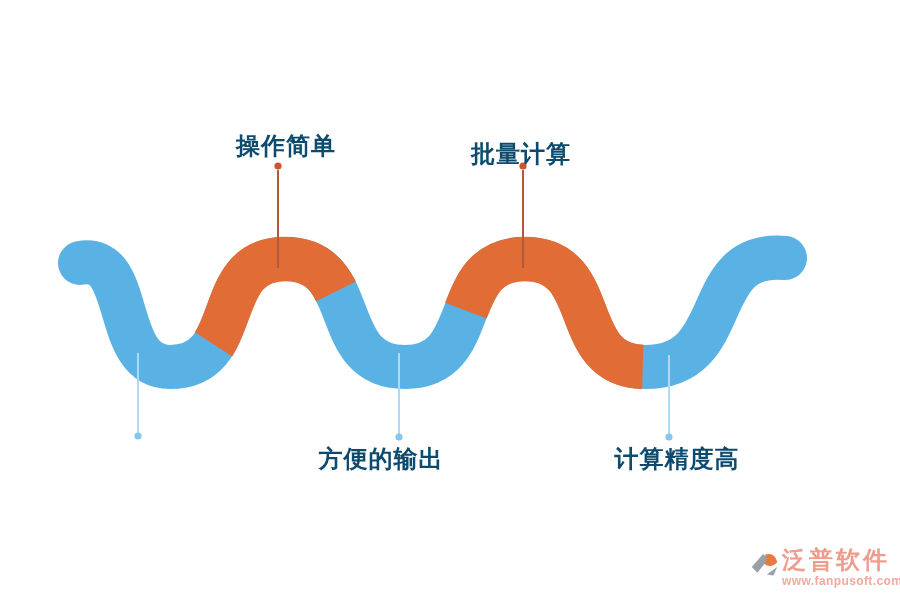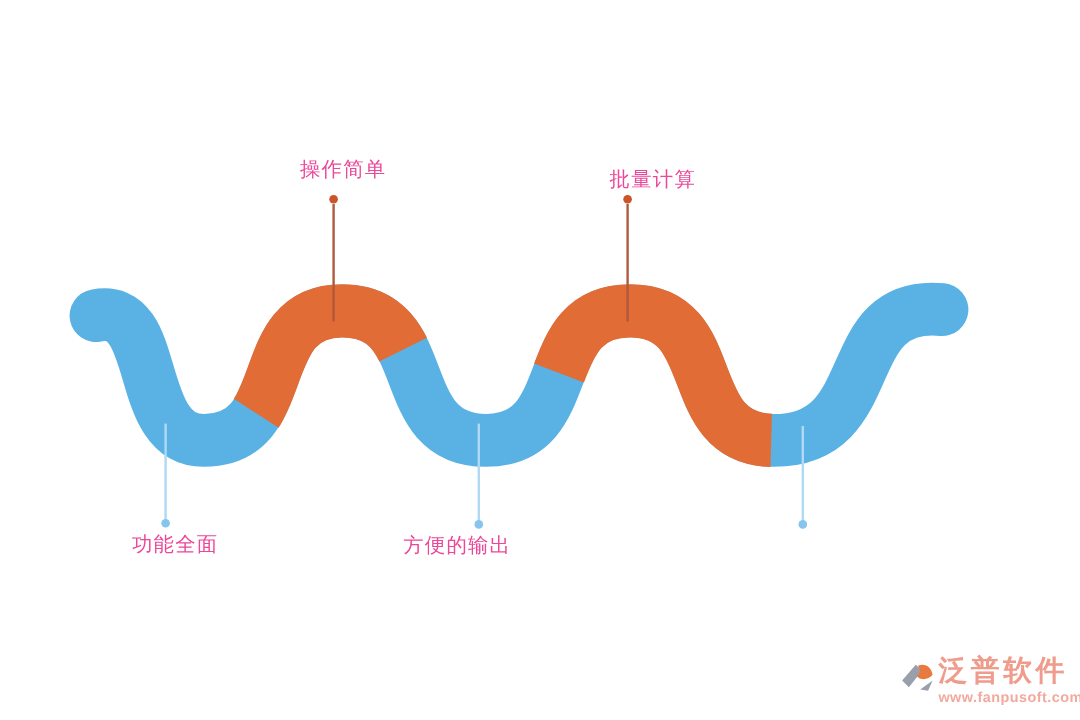--- a/index.html
+++ b/index.html
@@ -16,28 +16,28 @@
     font-family: "Liberation Sans", "DejaVu Sans", sans-serif;
   }
   #wave-svg {
     position: absolute;
     left: 0;
     top: 0;
   }
   .callout-label {
     position: absolute;
     transform: translateX(-50%);
-    font-size: 17px;
-    font-weight: normal;
-    color: #ec4899;
+    font-size: 24px;
+    font-weight: bold;
+    color: #0c4a6e;
     letter-spacing: 1px;
     white-space: nowrap;
   }
   .lbl-1 { left: 286px; top: 130px; }
-  .lbl-2 { left: 544px; top: 138px; text-align: center; }
+  .lbl-2 { left: 521px; top: 138px; text-align: center; }
   .lbl-3 { left: 146px; top: 442px; }
   .lbl-4 { left: 381px; top: 443px; }
   .lbl-5 { left: 677px; top: 443px; }
 
   #watermark {
     position: absolute;
     left: 748px;
     top: 548px;
     display: flex;
     flex-direction: row;
@@ -100,22 +100,22 @@
 
     <circle cx="278" cy="166" r="3.6" fill="#CB5428"></circle>
     <circle cx="523" cy="166" r="3.6" fill="#CB5428"></circle>
     <circle cx="138" cy="436" r="3.6" fill="#86C6ED"></circle>
     <circle cx="399" cy="437" r="3.6" fill="#86C6ED"></circle>
     <circle cx="669" cy="437" r="3.6" fill="#86C6ED"></circle>
   </svg>
 
   <div class="callout-label lbl-1">操作简单</div>
   <div class="callout-label lbl-2">批量计算</div>
-  <div class="callout-label lbl-3">功能全面</div>
   <div class="callout-label lbl-4">方便的输出</div>
+  <div class="callout-label lbl-5">计算精度高</div>
 
   <div id="watermark">
     <svg class="logo" width="32" height="36" viewBox="0 0 34 36">
       <path d="M4 17 L16 3 L22 8 L10 23 Z" fill="#9AA0AB"></path>
       <path d="M18 4 C24 1 30 5 31 12 C27 17 20 17 17 13 C21 10 20 7 18 4 Z" fill="#E87A3F"></path>
       <path d="M20 25 L31 17 L27 26 Z" fill="#9AA0AB"></path>
     </svg>
     <div class="wm-text">
       <span class="wm-brand">泛普软件</span>
       <span class="wm-url">www.fanpusoft.com</span>

